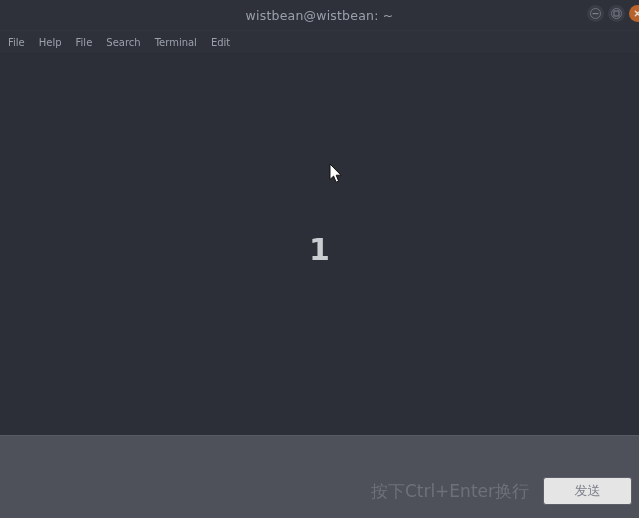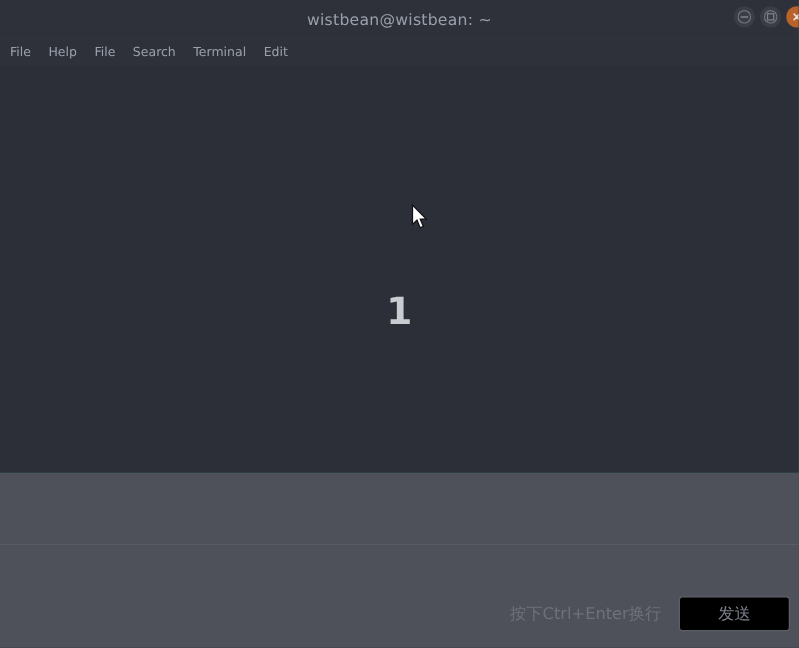--- a/index.html
+++ b/index.html
@@ -16,22 +16,22 @@
     position: relative;
     -webkit-font-smoothing: antialiased;
   }
 
   
   #terminal-window {
     position: absolute;
     left: 0;
     top: 0;
     width: 639px;
-    height: 378px;
-    background: #14532d;
+    height: 435px;
+    background: #eab308;
     overflow: hidden;
   }
 
   
   #titlebar {
     position: relative;
     height: 30px;
     background: #2e3139;
     border-bottom: 1px solid #32353e;
     display: flex;
@@ -163,32 +163,32 @@
   }
   #chat-actions {
     position: absolute;
     right: 7px;
     bottom: 13px;
     display: flex;
     align-items: center;
     gap: 14px;
   }
   #hint-text {
-    font-size: 13px;
+    font-size: 17px;
     color: #6e717a;
     font-family: "DejaVu Sans", "Liberation Sans", sans-serif;
     user-select: none;
     white-space: nowrap;
   }
   #send-button {
     width: 89px;
     height: 28px;
     border: 1px solid #5c5f68;
     border-radius: 3px;
-    background: #000000;
+    background: #e5e5e5;
     color: #7d808a;
     font-size: 13px;
     font-family: "DejaVu Sans", "Liberation Sans", sans-serif;
     display: flex;
     align-items: center;
     justify-content: center;
     cursor: pointer;
     user-select: none;
     box-sizing: border-box;
   }

